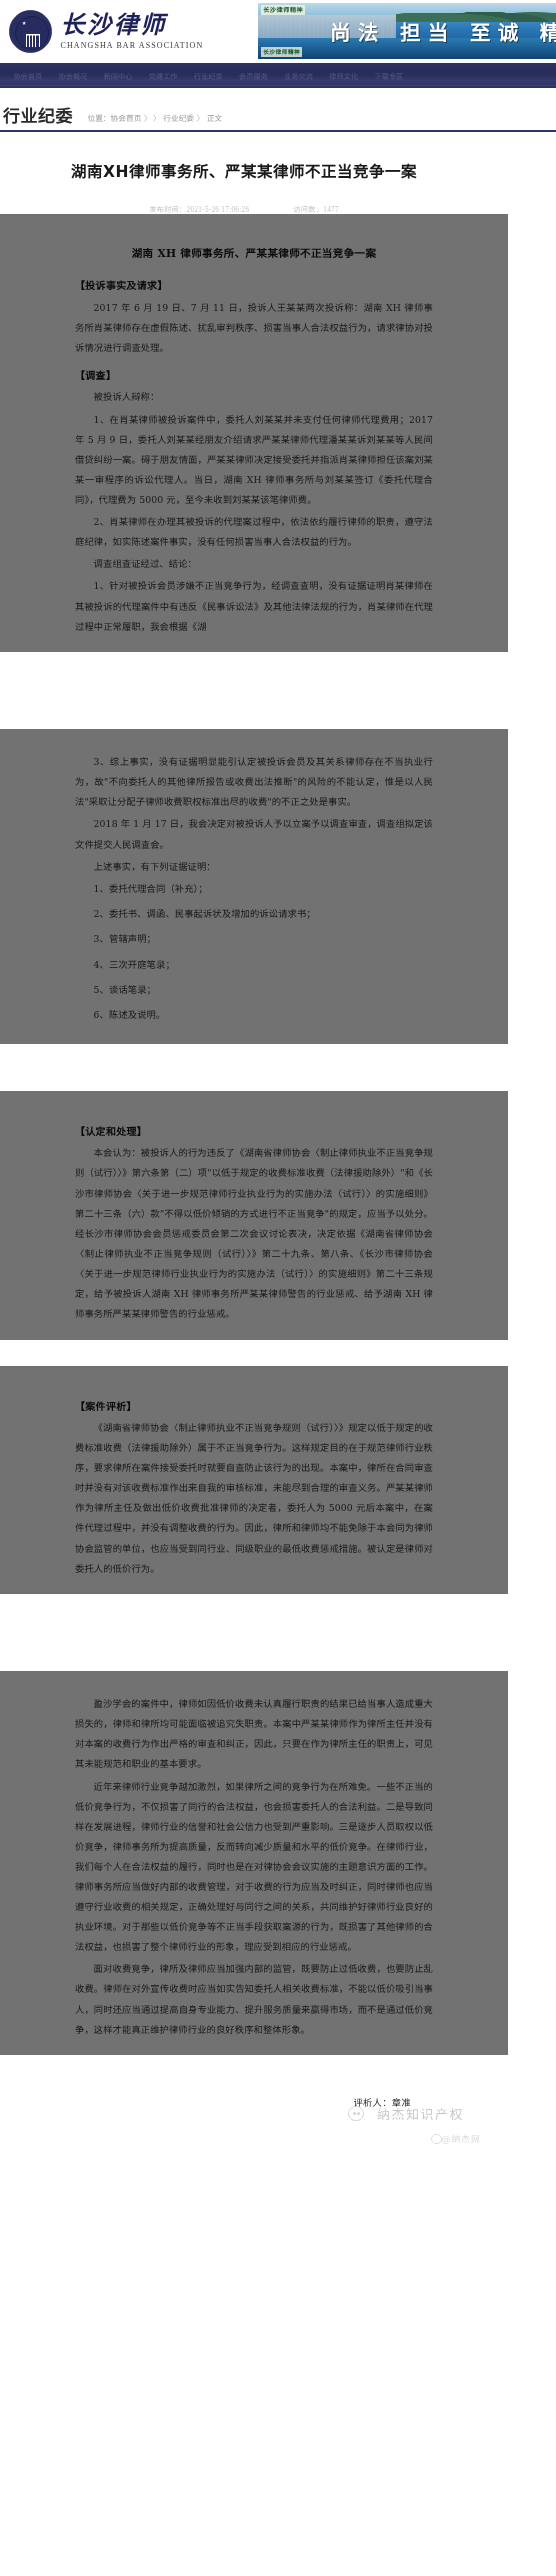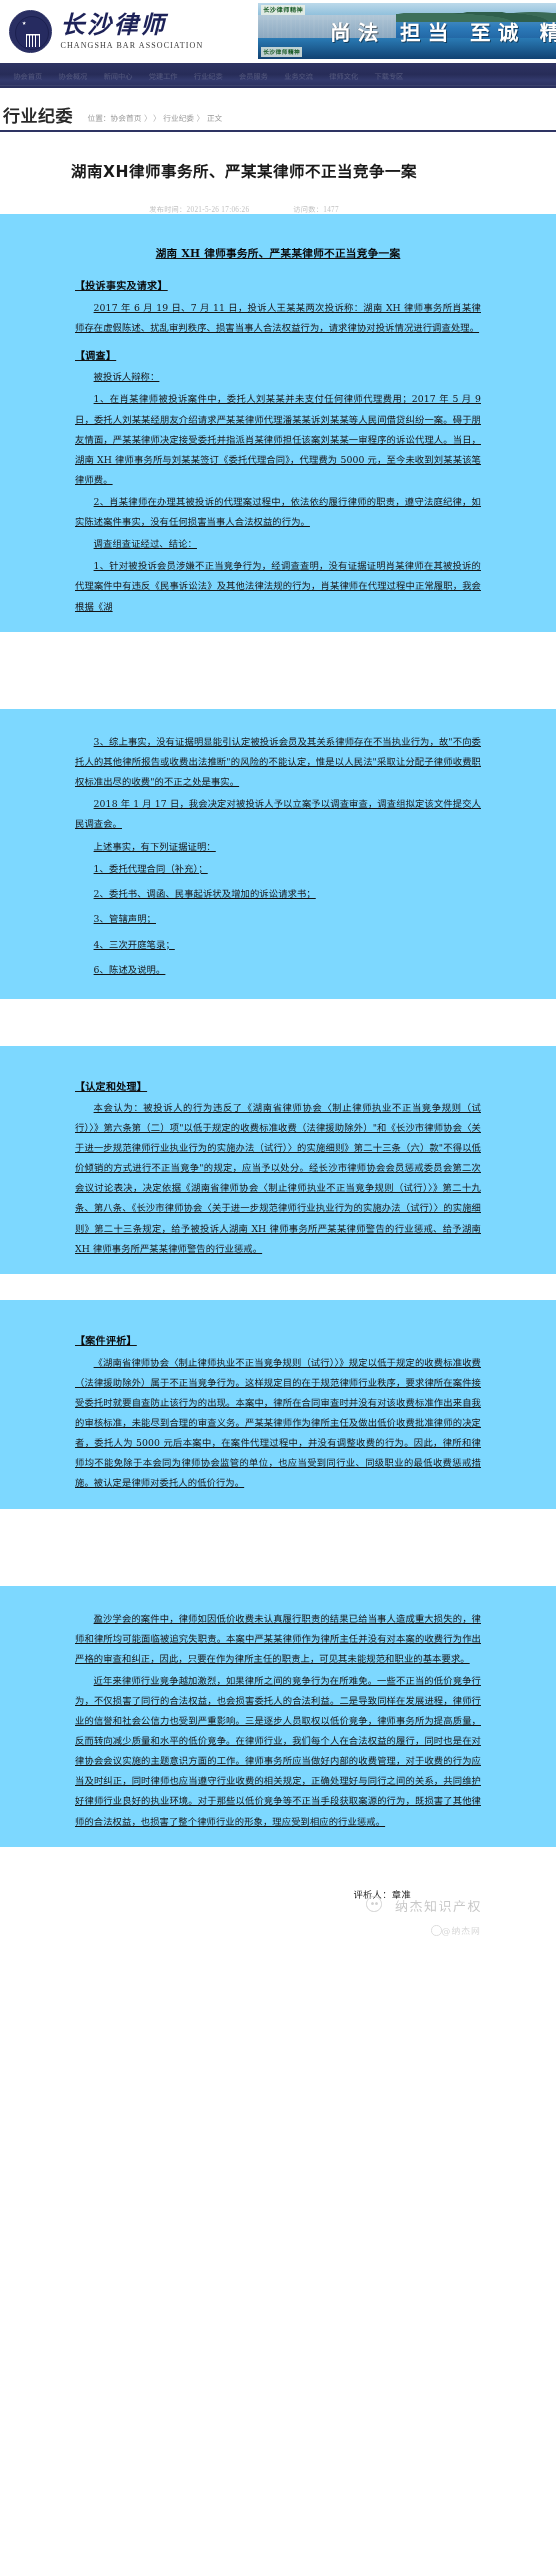--- a/index.html
+++ b/index.html
@@ -190,24 +190,23 @@
     letter-spacing:0.3px;
   }
 
   
   .scan{
     width:556px;
     padding:0 0 5.2px 0;
     filter:contrast(1.06);
   }
   .page{
-    width:556px;
+    width:508px;
     padding:23px 75px 13.4px 75px;
-    background:#7dd3fc;
-    text-decoration:underline;
+    background:#737373;
   }
   .page.gap-top{ padding-top:31px; }
 
   .doc-heading{
     text-align:center;
     font-family:"DejaVu Serif", serif;
     font-weight:bold;
     font-size:10.6px;
     letter-spacing:0.3px;
     color:#111;
@@ -247,22 +246,22 @@
     position:relative;
     background:#fff;
   }
   .reviewer{
     font-family:"DejaVu Serif", serif;
     font-size:9.3px; color:#1d1d1d; letter-spacing:0.3px;
     display:inline-block;
   }
   .watermark{
     position:absolute;
-    right:6px; top:49px;
-    display:flex; gap:13px;
+    right:24px; top:49px;
+    display:flex; align-items:center; gap:13px;
     color:#b9b9b9;
     font-family:"DejaVu Sans", sans-serif;
     font-size:13px; letter-spacing:1.5px;
     opacity:.85;
     white-space:nowrap;
   }
   .wm-logo{
     width:15.5px; height:15.5px; border-radius:50%;
     border:1px solid #c4c4c4; position:relative; flex:none;
   }
@@ -363,20 +362,21 @@
   <div class="pagebreak"></div>
 
   <div class="page">
     <p class="body">3、综上事实，没有证据明显能引认定被投诉会员及其关系律师存在不当执业行为，故"不向委托人的其他律所报告或收费出法推断"的风险的不能认定，惟是以人民法"采取让分配子律师收费职权标准出尽的收费"的不正之处是事实。</p>
     <p class="body">2018 年 1 月 17 日，我会决定对被投诉人予以立案予以调查审查，调查组拟定该文件提交人民调查会。</p>
     <p class="body">上述事实，有下列证据证明：</p>
     <p class="body list">1、委托代理合同（补充）；</p>
     <p class="body list">2、委托书、调函、民事起诉状及增加的诉讼请求书；</p>
     <p class="body list">3、管辖声明；</p>
     <p class="body list">4、三次开庭笔录；</p>
+    <p class="body list">5、谈话笔录；</p>
     <p class="body list">6、陈述及说明。</p>
   </div>
 
   <div class="pagebreak small"></div>
 
   <div class="page">
     <div class="sec-head">【认定和处理】</div>
     <p class="body">本会认为：被投诉人的行为违反了《湖南省律师协会〈制止律师执业不正当竞争规则（试行）〉》第六条第（二）项"以低于规定的收费标准收费（法律援助除外）"和《长沙市律师协会〈关于进一步规范律师行业执业行为的实施办法（试行）〉的实施细则》第二十三条（六）款"不得以低价倾销的方式进行不正当竞争"的规定，应当予以处分。经长沙市律师协会会员惩戒委员会第二次会议讨论表决，决定依据《湖南省律师协会〈制止律师执业不正当竞争规则（试行）〉》第二十九条、第八条、《长沙市律师协会〈关于进一步规范律师行业执业行为的实施办法（试行）〉的实施细则》第二十三条规定，给予被投诉人湖南 XH 律师事务所严某某律师警告的行业惩戒、给予湖南 XH 律师事务所严某某律师警告的行业惩戒。</p>
   </div>
 
@@ -385,20 +385,21 @@
   <div class="page">
     <div class="sec-head">【案件评析】</div>
     <p class="body">《湖南省律师协会〈制止律师执业不正当竞争规则（试行）〉》规定以低于规定的收费标准收费（法律援助除外）属于不正当竞争行为。这样规定目的在于规范律师行业秩序，要求律所在案件接受委托时就要自查防止该行为的出现。本案中，律所在合同审查时并没有对该收费标准作出来自我的审核标准，未能尽到合理的审查义务。严某某律师作为律所主任及做出低价收费批准律师的决定者，委托人为 5000 元后本案中，在案件代理过程中，并没有调整收费的行为。因此，律所和律师均不能免除于本会同为律师协会监管的单位，也应当受到同行业、同级职业的最低收费惩戒措施。被认定是律师对委托人的低价行为。</p>
   </div>
 
   <div class="pagebreak"></div>
 
   <div class="page">
     <p class="body">盈沙学会的案件中，律师如因低价收费未认真履行职责的结果已给当事人造成重大损失的，律师和律所均可能面临被追究失职责。本案中严某某律师作为律所主任并没有对本案的收费行为作出严格的审查和纠正，因此，只要在作为律所主任的职责上，可见其未能规范和职业的基本要求。</p>
     <p class="body">近年来律师行业竞争越加激烈，如果律所之间的竞争行为在所难免。一些不正当的低价竞争行为，不仅损害了同行的合法权益，也会损害委托人的合法利益。二是导致同样在发展进程，律师行业的信誉和社会公信力也受到严重影响。三是逐步人员取权以低价竞争，律师事务所为提高质量，反而转向减少质量和水平的低价竞争。在律师行业，我们每个人在合法权益的履行，同时也是在对律协会会议实施的主题意识方面的工作。律师事务所应当做好内部的收费管理，对于收费的行为应当及时纠正，同时律师也应当遵守行业收费的相关规定，正确处理好与同行之间的关系，共同维护好律师行业良好的执业环境。对于那些以低价竞争等不正当手段获取案源的行为，既损害了其他律师的合法权益，也损害了整个律师行业的形象，理应受到相应的行业惩戒。</p>
+    <p class="body">面对收费竞争，律所及律师应当加强内部的监管，既要防止过低收费，也要防止乱收费。律师在对外宣传收费时应当如实告知委托人相关收费标准，不能以低价吸引当事人，同时还应当通过提高自身专业能力、提升服务质量来赢得市场，而不是通过低价竞争，这样才能真正维护律师行业的良好秩序和整体形象。</p>
   </div>
 
   <div class="doc-footer">
     <span class="reviewer"><span>评析人：</span><span>章准</span></span>
     <div class="watermark">
       <span class="wm-logo"></span>
       <span>纳杰知识产权</span>
     </div>
     <div class="watermark2">
       <span class="wm-logo2"></span>

